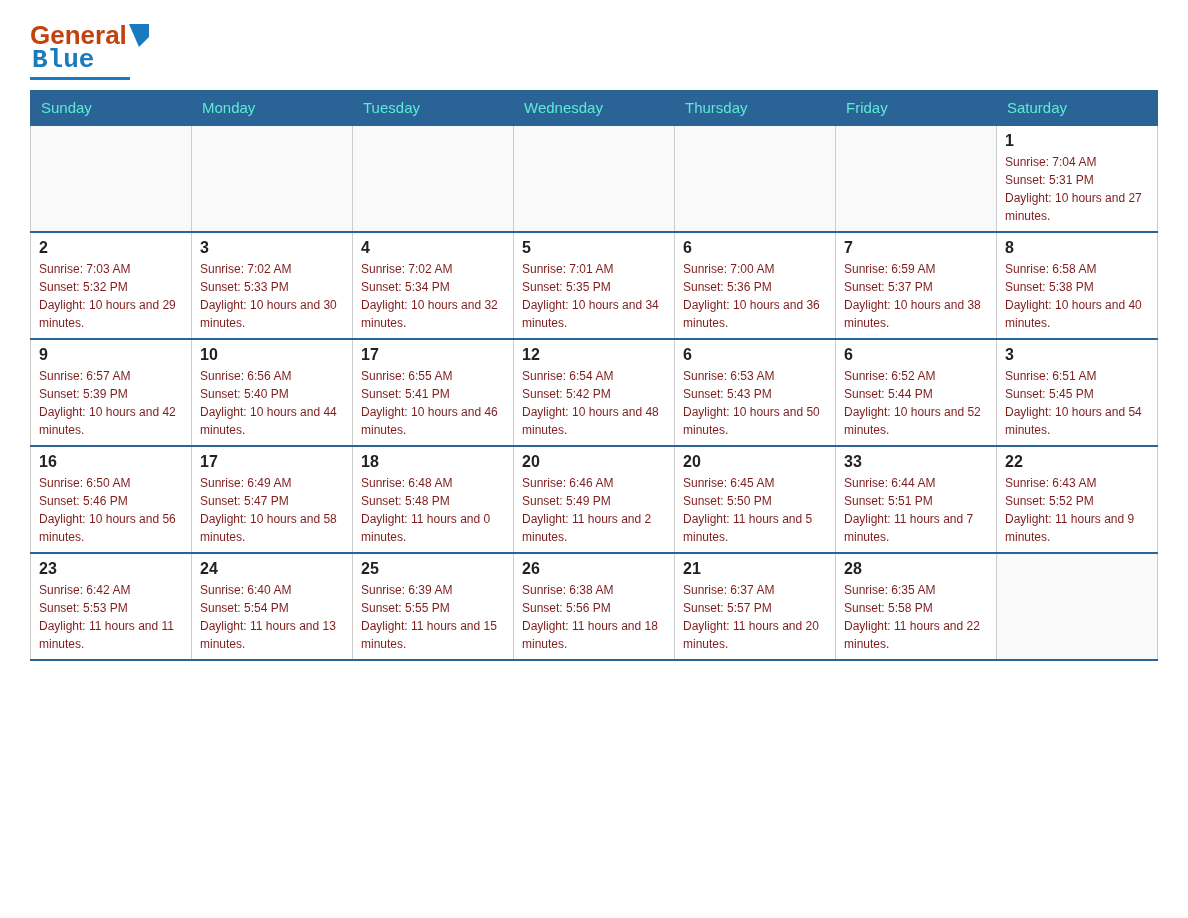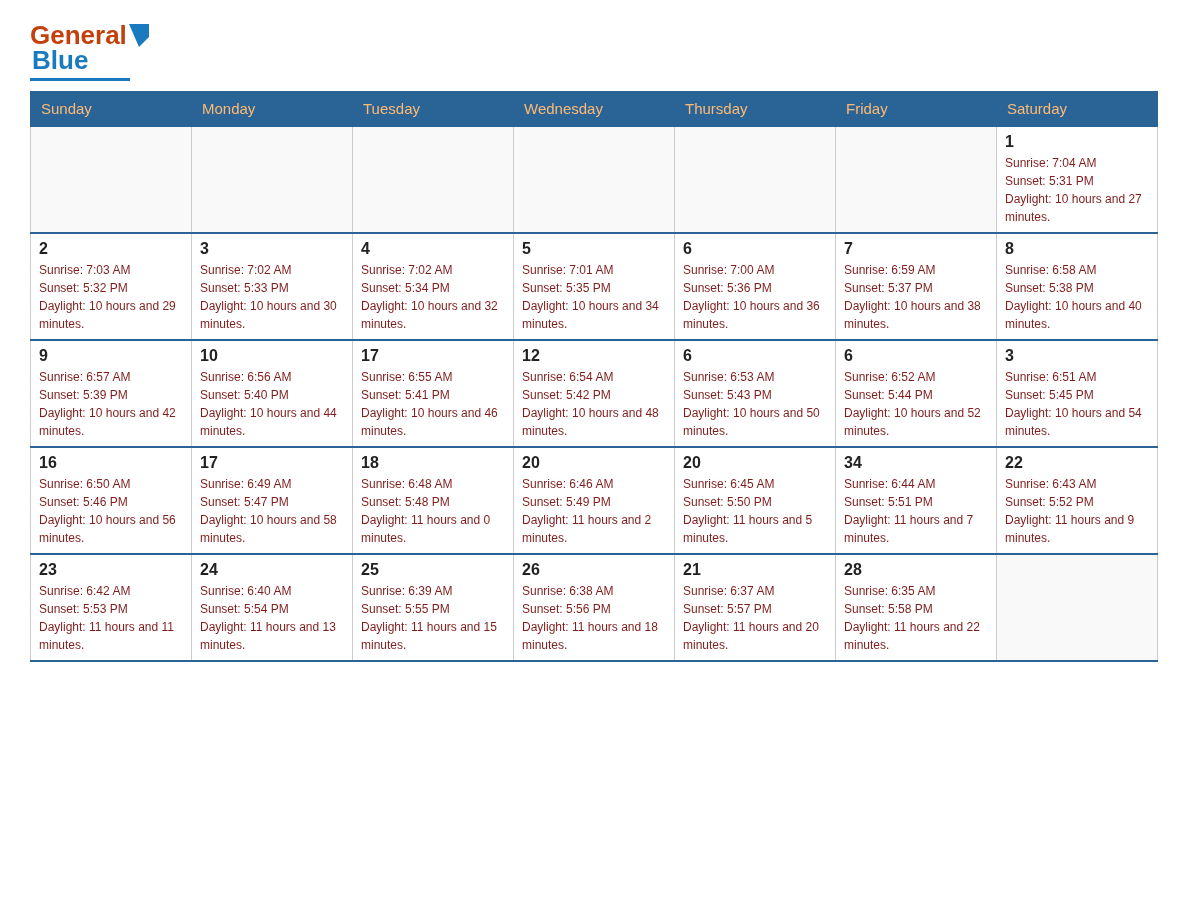--- a/index.html
+++ b/index.html
@@ -35,21 +35,21 @@
       color: #444;
       margin-top: 4px;
     }
     .calendar {
       width: 100%;
       border-collapse: collapse;
       margin-top: 8px;
     }
     .calendar th {
       background: #2a6496;
-      color: #fdba74;
+      color: #5eead4;
       font-size: 15px;
       font-weight: normal;
       padding: 8px 10px;
       text-align: left;
       border: 1px solid #2a6496;
     }
     .calendar td {
       vertical-align: top;
       border: 1px solid #ccc;
       padding: 6px 8px;
@@ -81,21 +81,21 @@
 <body>
 
 <div class="header">
   <div class="logo">
     <div style="display:flex; align-items:center;">
       <span style="font-size:26px; font-weight:bold; color:#c2410c;">General</span>
       <svg width="30" height="30" viewBox="0 0 30 30" style="margin-left:2px; margin-top:-4px;">
         <polygon points="0,5 20,5 20,18 10,28" fill="#1a7abf"></polygon>
       </svg>
     </div>
-    <div style="display:flex; align-items:center; margin-top:-6px; margin-left:2px;">
+    <div style="display:flex; align-items:center; margin-top:-6px; margin-left:2px;font-family:Liberation Mono, monospace;">
       <span style="font-size:26px; font-weight:bold; color:#1a7abf;">Blue</span>
     </div>
     <div style="width:100px; height:3px; background:#1a7abf; margin-top:2px;"></div>
   </div>
   <div class="title-block">
     <div class="month-title"></div>
     <div class="location-title"></div>
   </div>
 </div>
 
@@ -199,21 +199,21 @@
         </td>
         <td>
           <span class="day-num">20</span>
           <div class="sun-info">Sunrise: 6:46 AM<br>Sunset: 5:49 PM<br>Daylight: 11 hours and 2 minutes.</div>
         </td>
         <td>
           <span class="day-num">20</span>
           <div class="sun-info">Sunrise: 6:45 AM<br>Sunset: 5:50 PM<br>Daylight: 11 hours and 5 minutes.</div>
         </td>
         <td>
-          <span class="day-num">34</span>
+          <span class="day-num">33</span>
           <div class="sun-info">Sunrise: 6:44 AM<br>Sunset: 5:51 PM<br>Daylight: 11 hours and 7 minutes.</div>
         </td>
         <td>
           <span class="day-num">22</span>
           <div class="sun-info">Sunrise: 6:43 AM<br>Sunset: 5:52 PM<br>Daylight: 11 hours and 9 minutes.</div>
         </td>
       </tr>
       <tr>
         <td>
           <span class="day-num">23</span>

